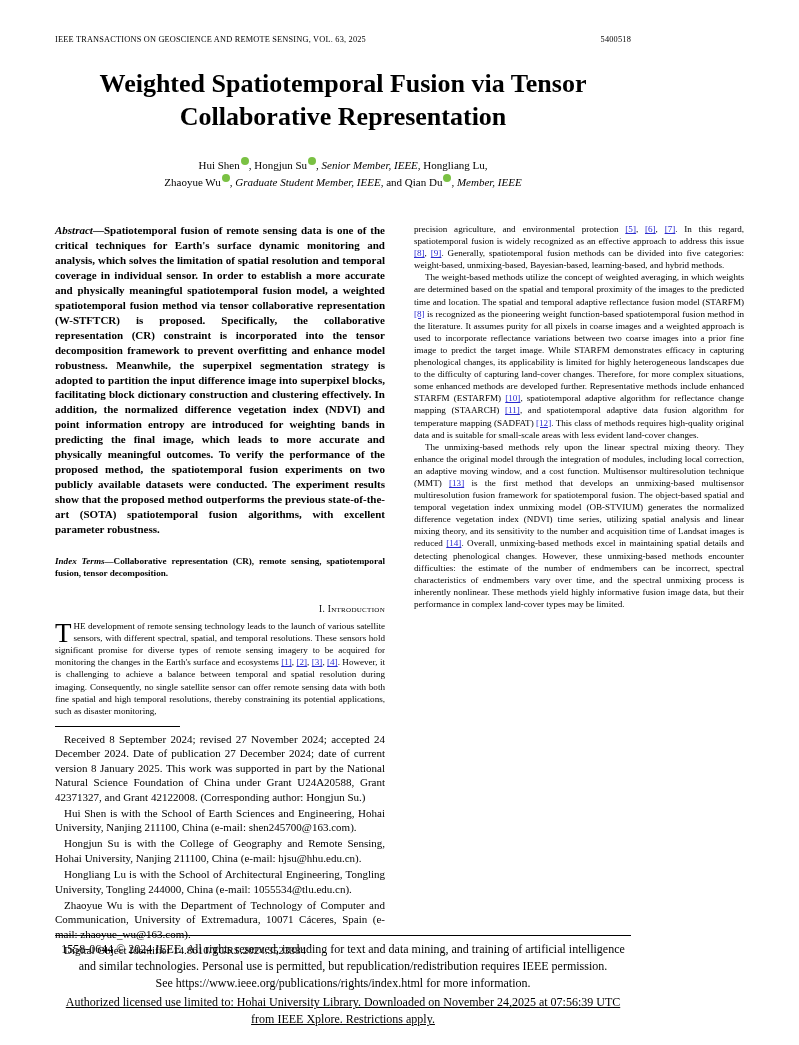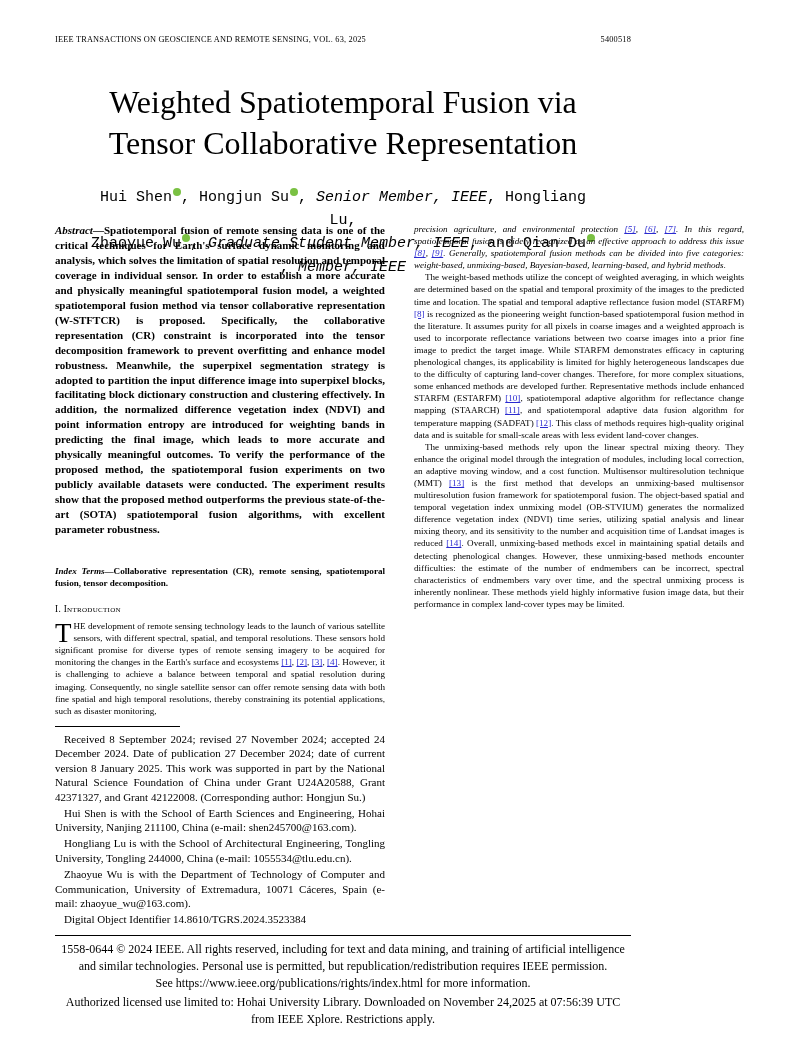--- a/index.html
+++ b/index.html
@@ -37,31 +37,30 @@
   .rh-right { }
 
   .title-block {
     position: absolute;
     top: 62px;
     left: 90px;
     right: 90px;
     text-align: center;
   }
   .paper-title {
-    font-size: 32px;
+    font-size: 26px;
     line-height: 1.28;
-    font-weight: normal;
-    margin: 15px;
+    font-weight: bold;
+    margin: 0;
     font-family: "Liberation Serif", serif;
   }
   .authors {
     margin-top: 22px;
-    font-size: 15px;
+    font-size: 11px;
     line-height: 1.55;
-    font-family: Liberation Mono, monospace;
   }
   .authors .it { font-style: italic; }
   .orcid {
     display: inline-block;
     width: 8px;
     height: 8px;
     border-radius: 50%;
     background: #7ac143;
     vertical-align: super;
     margin-left: 1px;
@@ -89,41 +88,41 @@
     font-weight: bold;
     text-align: justify;
     font-size: 11px;
     line-height: 1.36;
     margin: 0;
   }
   .abstract .lead { font-style: italic; }
 
   .indexterms {
     font-weight: bold;
-    margin-top: 28px;
+    margin-top: 18px;
     text-align: justify;
     font-size: 9.1px;
     line-height: 1.36;
   }
   .indexterms .lead { font-style: italic; }
 
   .sec-head {
-    text-align: left;
+    text-align: right;
     font-size: 9.3px;
-    margin: 13px 0 5px 0;
+    margin: 23px 0 5px 0;
     font-variant: small-caps;
     letter-spacing: 0.3px;
   }
 
   p.body {
     margin: 0;
     text-indent: 11px;
     text-align: justify;
   }
-  p.body.first { text-indent: 0; font-style: italic; }
+  p.body.first { text-indent: 0; }
 
   .dropcap-para {
     margin: 0;
     text-align: justify;
   }
   .dropcap {
     float: left;
     font-size: 27px;
     line-height: 22px;
     padding-right: 2px;
@@ -161,20 +160,21 @@
     font-size: 12px;
     line-height: 1.4;
   }
   .page-bottom .rule {
     height: 1px;
     background: #000;
     margin-bottom: 5px;
   }
   .page-bottom .last {
     margin-top: 3px;
+    text-decoration: underline;
   }
   .clear { clear: both; }
 </style>
 </head>
 <body>
 
 <div class="page">
 
   <div class="running-head">
     <span class="rh-left">IEEE TRANSACTIONS ON GEOSCIENCE AND REMOTE SENSING, VOL. 63, 2025</span>
@@ -202,20 +202,21 @@
       <p class="indexterms"><span class="lead">Index Terms—</span><span>Collaborative representation (CR), remote sensing, spatiotemporal fusion, tensor decomposition.</span></p>
 
       <div class="sec-head">I. Introduction</div>
 
       <p class="dropcap-para"><span class="dropcap">T</span><span>HE development of remote sensing technology leads to the launch of various satellite sensors, with different spectral, spatial, and temporal resolutions. These sensors hold significant promise for diverse types of remote sensing imagery to be acquired for monitoring the changes in the Earth's surface and ecosystems </span><a class="cite" href="#">[1]</a>, <a class="cite" href="#">[2]</a>, <a class="cite" href="#">[3]</a>, <a class="cite" href="#">[4]</a><span>. However, it is challenging to achieve a balance between temporal and spatial resolution during imaging. Consequently, no single satellite sensor can offer remote sensing data with both fine spatial and high temporal resolutions, thereby constraining its potential applications, such as disaster monitoring,</span></p>
 
       <div class="footnote-rule"></div>
       <div class="footnotes">
         <p>Received 8 September 2024; revised 27 November 2024; accepted 24 December 2024. Date of publication 27 December 2024; date of current version 8 January 2025. This work was supported in part by the National Natural Science Foundation of China under Grant U24A20588, Grant 42371327, and Grant 42122008. (Corresponding author: Hongjun Su.)</p>
         <p>Hui Shen is with the School of Earth Sciences and Engineering, Hohai University, Nanjing 211100, China (e-mail: shen245700@163.com).</p>
+        <p>Hongjun Su is with the College of Geography and Remote Sensing, Hohai University, Nanjing 211100, China (e-mail: hjsu@hhu.edu.cn).</p>
         <p>Hongliang Lu is with the School of Architectural Engineering, Tongling University, Tongling 244000, China (e-mail: 1055534@tlu.edu.cn).</p>
         <p>Zhaoyue Wu is with the Department of Technology of Computer and Communication, University of Extremadura, 10071 Cáceres, Spain (e-mail: zhaoyue_wu@163.com).</p>
         <p>Digital Object Identifier 14.8610/TGRS.2024.3523384</p>
       </div>
 
     </div>
 
     <div class="col right">
 
       <p class="body first"><span>precision agriculture, and environmental protection </span><a class="cite" href="#">[5]</a>, <a class="cite" href="#">[6]</a>, <a class="cite" href="#">[7]</a><span>. In this regard, spatiotemporal fusion is widely recognized as an effective approach to address this issue </span><a class="cite" href="#">[8]</a>, <a class="cite" href="#">[9]</a><span>. Generally, spatiotemporal fusion methods can be divided into five categories: weight-based, unmixing-based, Bayesian-based, learning-based, and hybrid methods.</span></p>

